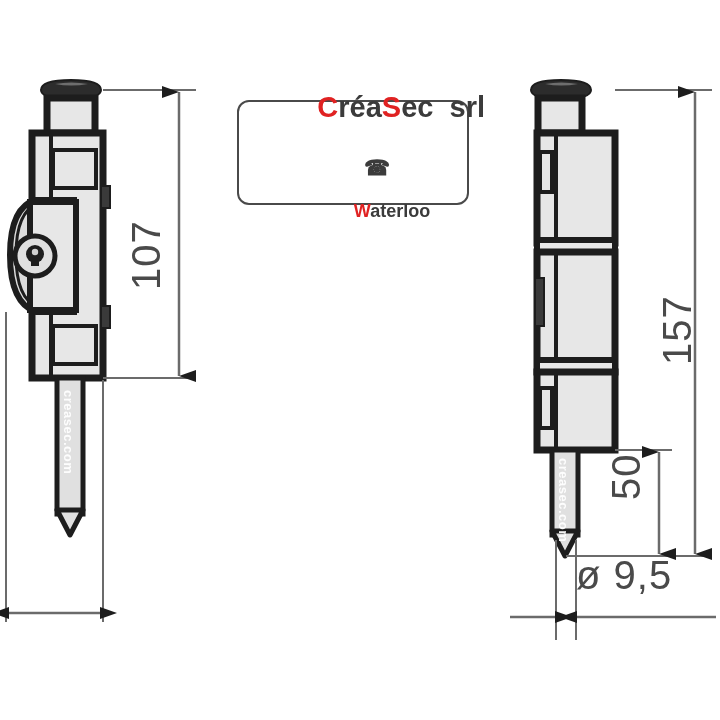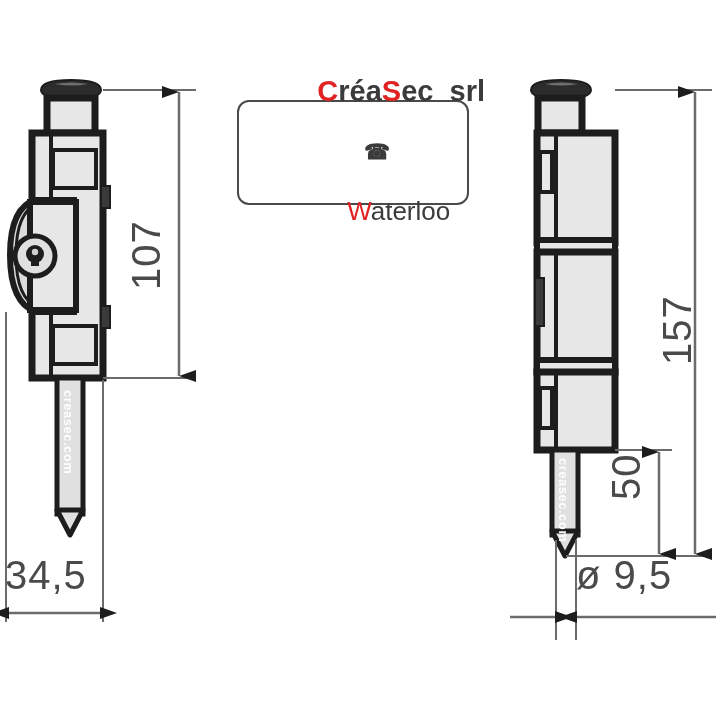--- a/index.html
+++ b/index.html
@@ -63,22 +63,22 @@
     gap: 4px;
   }
   .phone-glyph {
     font-size: 21px;
     line-height: 1;
     color: #3b3b3b;
     position: relative;
     top: 1px;
   }
   .logo-line3 {
-    font-size: 26px;
-    font-weight: normal;
+    font-size: 18px;
+    font-weight: bold;
     color: #3b3b3b;
     line-height: 1.3;
     white-space: pre;
   }
   .logo-line3 .red { color: #e02222; }
 
   .dim-label {
     position: absolute;
     color: #4a4a4a;
     font-size: 40px;
@@ -215,21 +215,20 @@
       <line x1="636" y1="617" x2="576" y2="617" stroke="#6b6b6b" stroke-width="2.5" marker-end="url(#arrRight)"></line>
       <line x1="636" y1="617" x2="716" y2="617" stroke="#6b6b6b" stroke-width="2.5"></line>
     </g>
   </svg>
 
   <div class="watermark" style="left:76px; top:390px;">creasec.com</div>
   <div class="watermark" style="left:571px; top:458px;">creasec.com</div>
 
   <div class="dim-label dim-vert" style="left:124px; top:290px;">107</div>
 
-  <div class="dim-label" style="left:5px; top:553px;">34,5</div>
 
   <div class="dim-label dim-vert" style="left:655px; top:365px;">157</div>
 
   <div class="dim-label dim-vert" style="left:604px; top:500px;">50</div>
 
   <div class="dim-label" style="left:576px; top:553px;">ø 9,5</div>
 
   <div class="logo-card">
     <div class="logo-line1">
       <span class="red">C</span><span>réa</span><span class="red">S</span><span>ec  srl</span>

